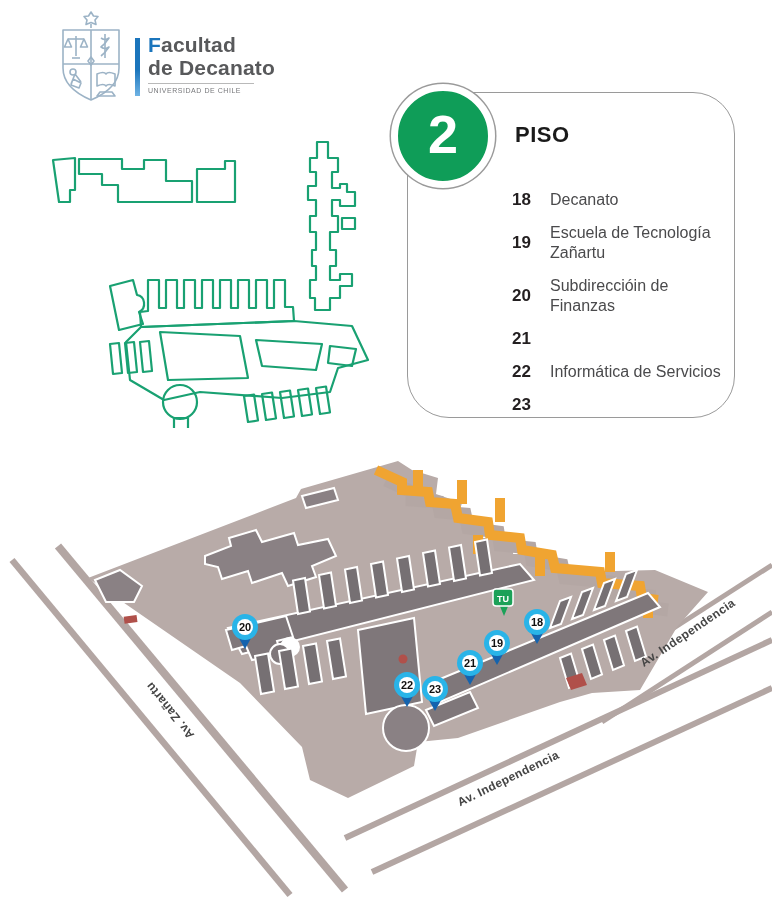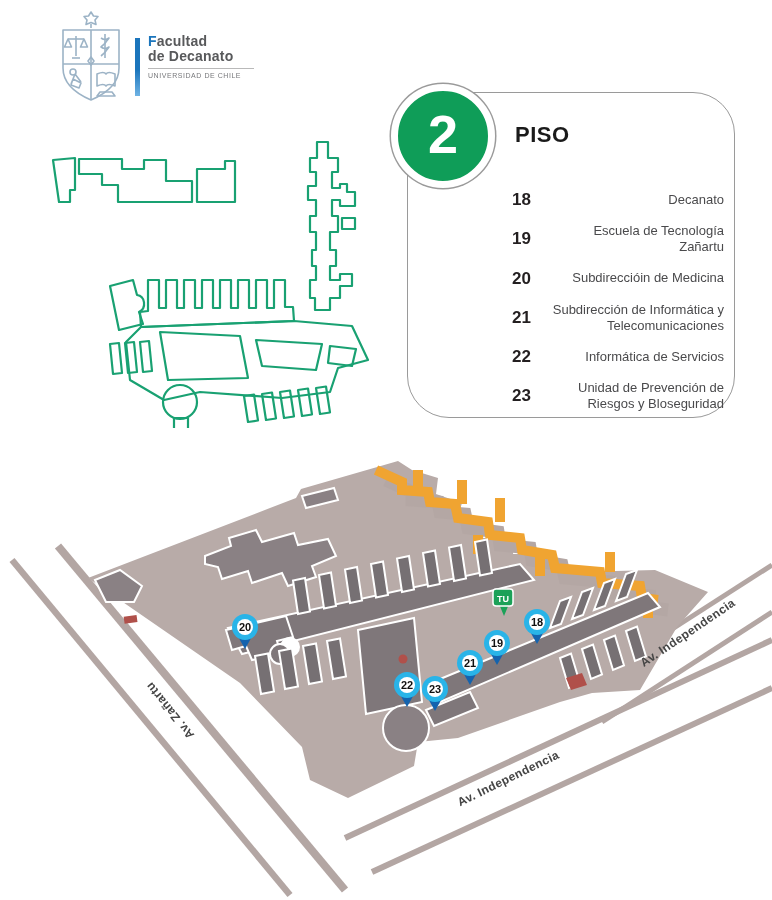--- a/index.html
+++ b/index.html
@@ -5,41 +5,41 @@
   html,body{margin:0;padding:0;}
   body{
     width:772px;height:900px;position:relative;background:#ffffff;
     font-family:"Liberation Sans", sans-serif;overflow:hidden;
   }
   
   .logo{position:absolute;left:55px;top:8px;width:300px;height:100px;display:flex;}
   .crest{width:72px;height:96px;flex:0 0 auto;}
   .logo-bar{width:5px;height:58px;margin:30px 8px 0 8px;background:linear-gradient(#1b75bc 55%,#6fb3e4);}
   .logo-text{padding-top:26px;}
-  .logo-title{font-size:14px;font-weight:bold;color:#58595b;line-height:1.08;letter-spacing:.2px;}
+  .logo-title{font-size:21px;font-weight:bold;color:#58595b;line-height:1.08;letter-spacing:.2px;}
   .logo-title .accent{color:#1b75bc;}
   .logo-sub{margin-top:4px;padding-top:3px;border-top:1px solid #b9b9b9;width:106px;
     font-size:7px;color:#77787b;letter-spacing:.55px;}
   
   .plan-svg{position:absolute;left:30px;top:128px;}
   .plan-svg *{fill:none;stroke:#19a172;stroke-width:2.2;stroke-linejoin:round;}
   
   .panel{position:absolute;left:407px;top:92px;width:328px;height:326px;
     border:1.5px solid #9a9a9a;border-radius:42px;background:#fff;box-sizing:border-box;}
   .floor-circle{position:absolute;left:391px;top:84px;width:104px;height:104px;border-radius:50%;
     background:#0f9d58;border:7px solid #ffffff;box-sizing:border-box;
     box-shadow:0 0 0 1.5px #9a9a9a;display:flex;align-items:center;justify-content:center;}
   .floor-circle span{color:#fff;font-size:54px;font-weight:bold;transform:translateY(-2px);}
   .piso-title{position:absolute;left:515px;top:122px;font-size:22px;font-weight:bold;
     color:#1a1a1a;letter-spacing:.5px;text-align:center;}
   .legend{position:absolute;left:512px;top:190px;width:212px;display:flex;
     flex-direction:column;gap:13px;}
   .legend-row{display:flex;align-items:center;gap:12px;}
   .legend-num{flex:0 0 26px;font-size:17px;font-weight:bold;color:#231f20;}
-  .legend-label{font-size:13px;color:#4a4a4c;line-height:1.25;width:182px;text-align:right;}
+  .legend-label{font-size:16px;color:#4a4a4c;line-height:1.25;width:182px;}
   
   .map-svg{position:absolute;left:0;top:440px;}
   .street{stroke:#b3a6a3;fill:none;}
   .street-label{font-size:12px;font-weight:bold;fill:#454545;letter-spacing:.4px;}
   .bld{fill:#8a8184;stroke:#ffffff;stroke-width:2;}
   .bld2{fill:#7f777a;stroke:#ffffff;stroke-width:2;}
   .bld3{fill:#767073;stroke:#ffffff;stroke-width:2;}
   .red{fill:#b0504a;stroke:none;}
 </style>
 </head>
@@ -120,33 +120,31 @@
     <div class="legend-row">
     <div class="legend-num">18</div>
     <div class="legend-label">Decanato</div>
   </div>
     <div class="legend-row">
     <div class="legend-num">19</div>
     <div class="legend-label">Escuela de Tecnología Zañartu</div>
   </div>
     <div class="legend-row">
     <div class="legend-num">20</div>
-    <div class="legend-label">Subdireccióin de Medicina</div>
+    <div class="legend-label">Subdireccióin de Finanzas</div>
   </div>
     <div class="legend-row">
     <div class="legend-num">21</div>
-    <div class="legend-label">Subdirección de Informática y Telecomunicaciones</div>
   </div>
     <div class="legend-row">
     <div class="legend-num">22</div>
     <div class="legend-label">Informática de Servicios</div>
   </div>
     <div class="legend-row">
     <div class="legend-num">23</div>
-    <div class="legend-label">Unidad de Prevención de Riesgos y Bloseguridad</div>
   </div>
   </div>
 
 <svg class="map-svg" width="772" height="460" viewBox="0 0 772 460">
 
   <g>
     <line class="street" x1="12" y1="120" x2="290" y2="455" stroke-width="6.5"></line>
     <line class="street" x1="58" y1="106" x2="345" y2="450" stroke-width="8"></line>
     <line class="street" x1="585" y1="245" x2="772" y2="125" stroke-width="5"></line>
     <line class="street" x1="602" y1="282" x2="772" y2="172" stroke-width="5"></line>

